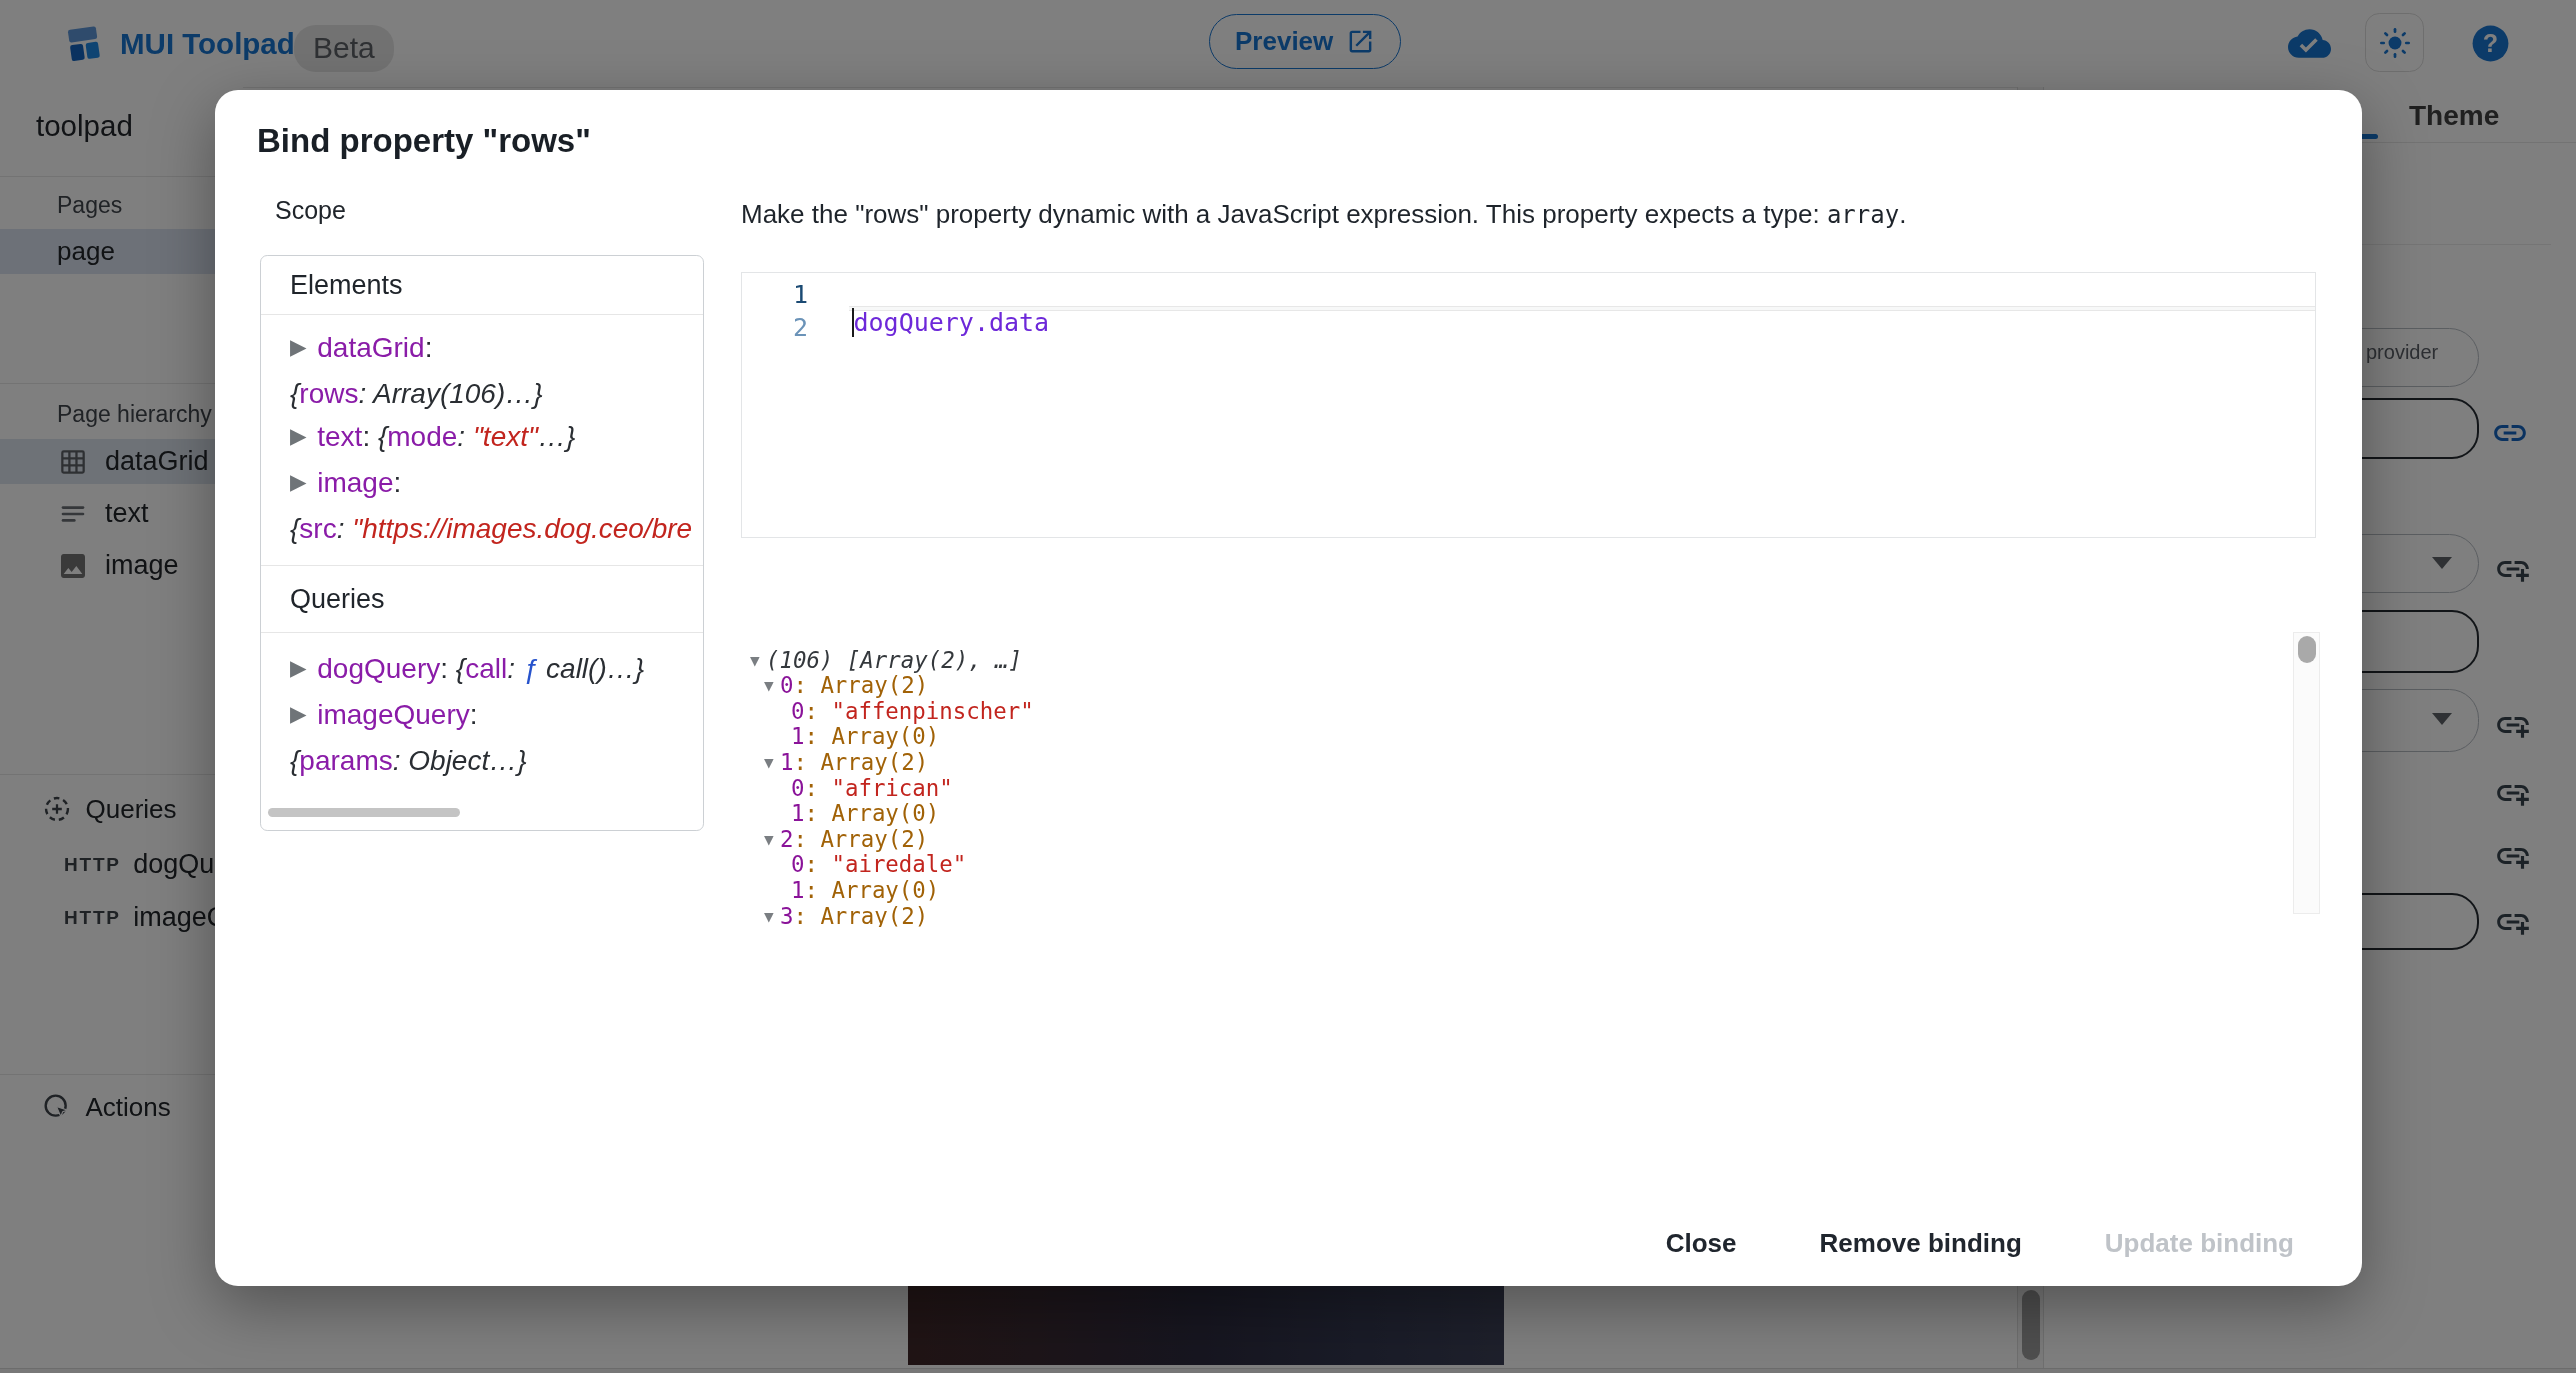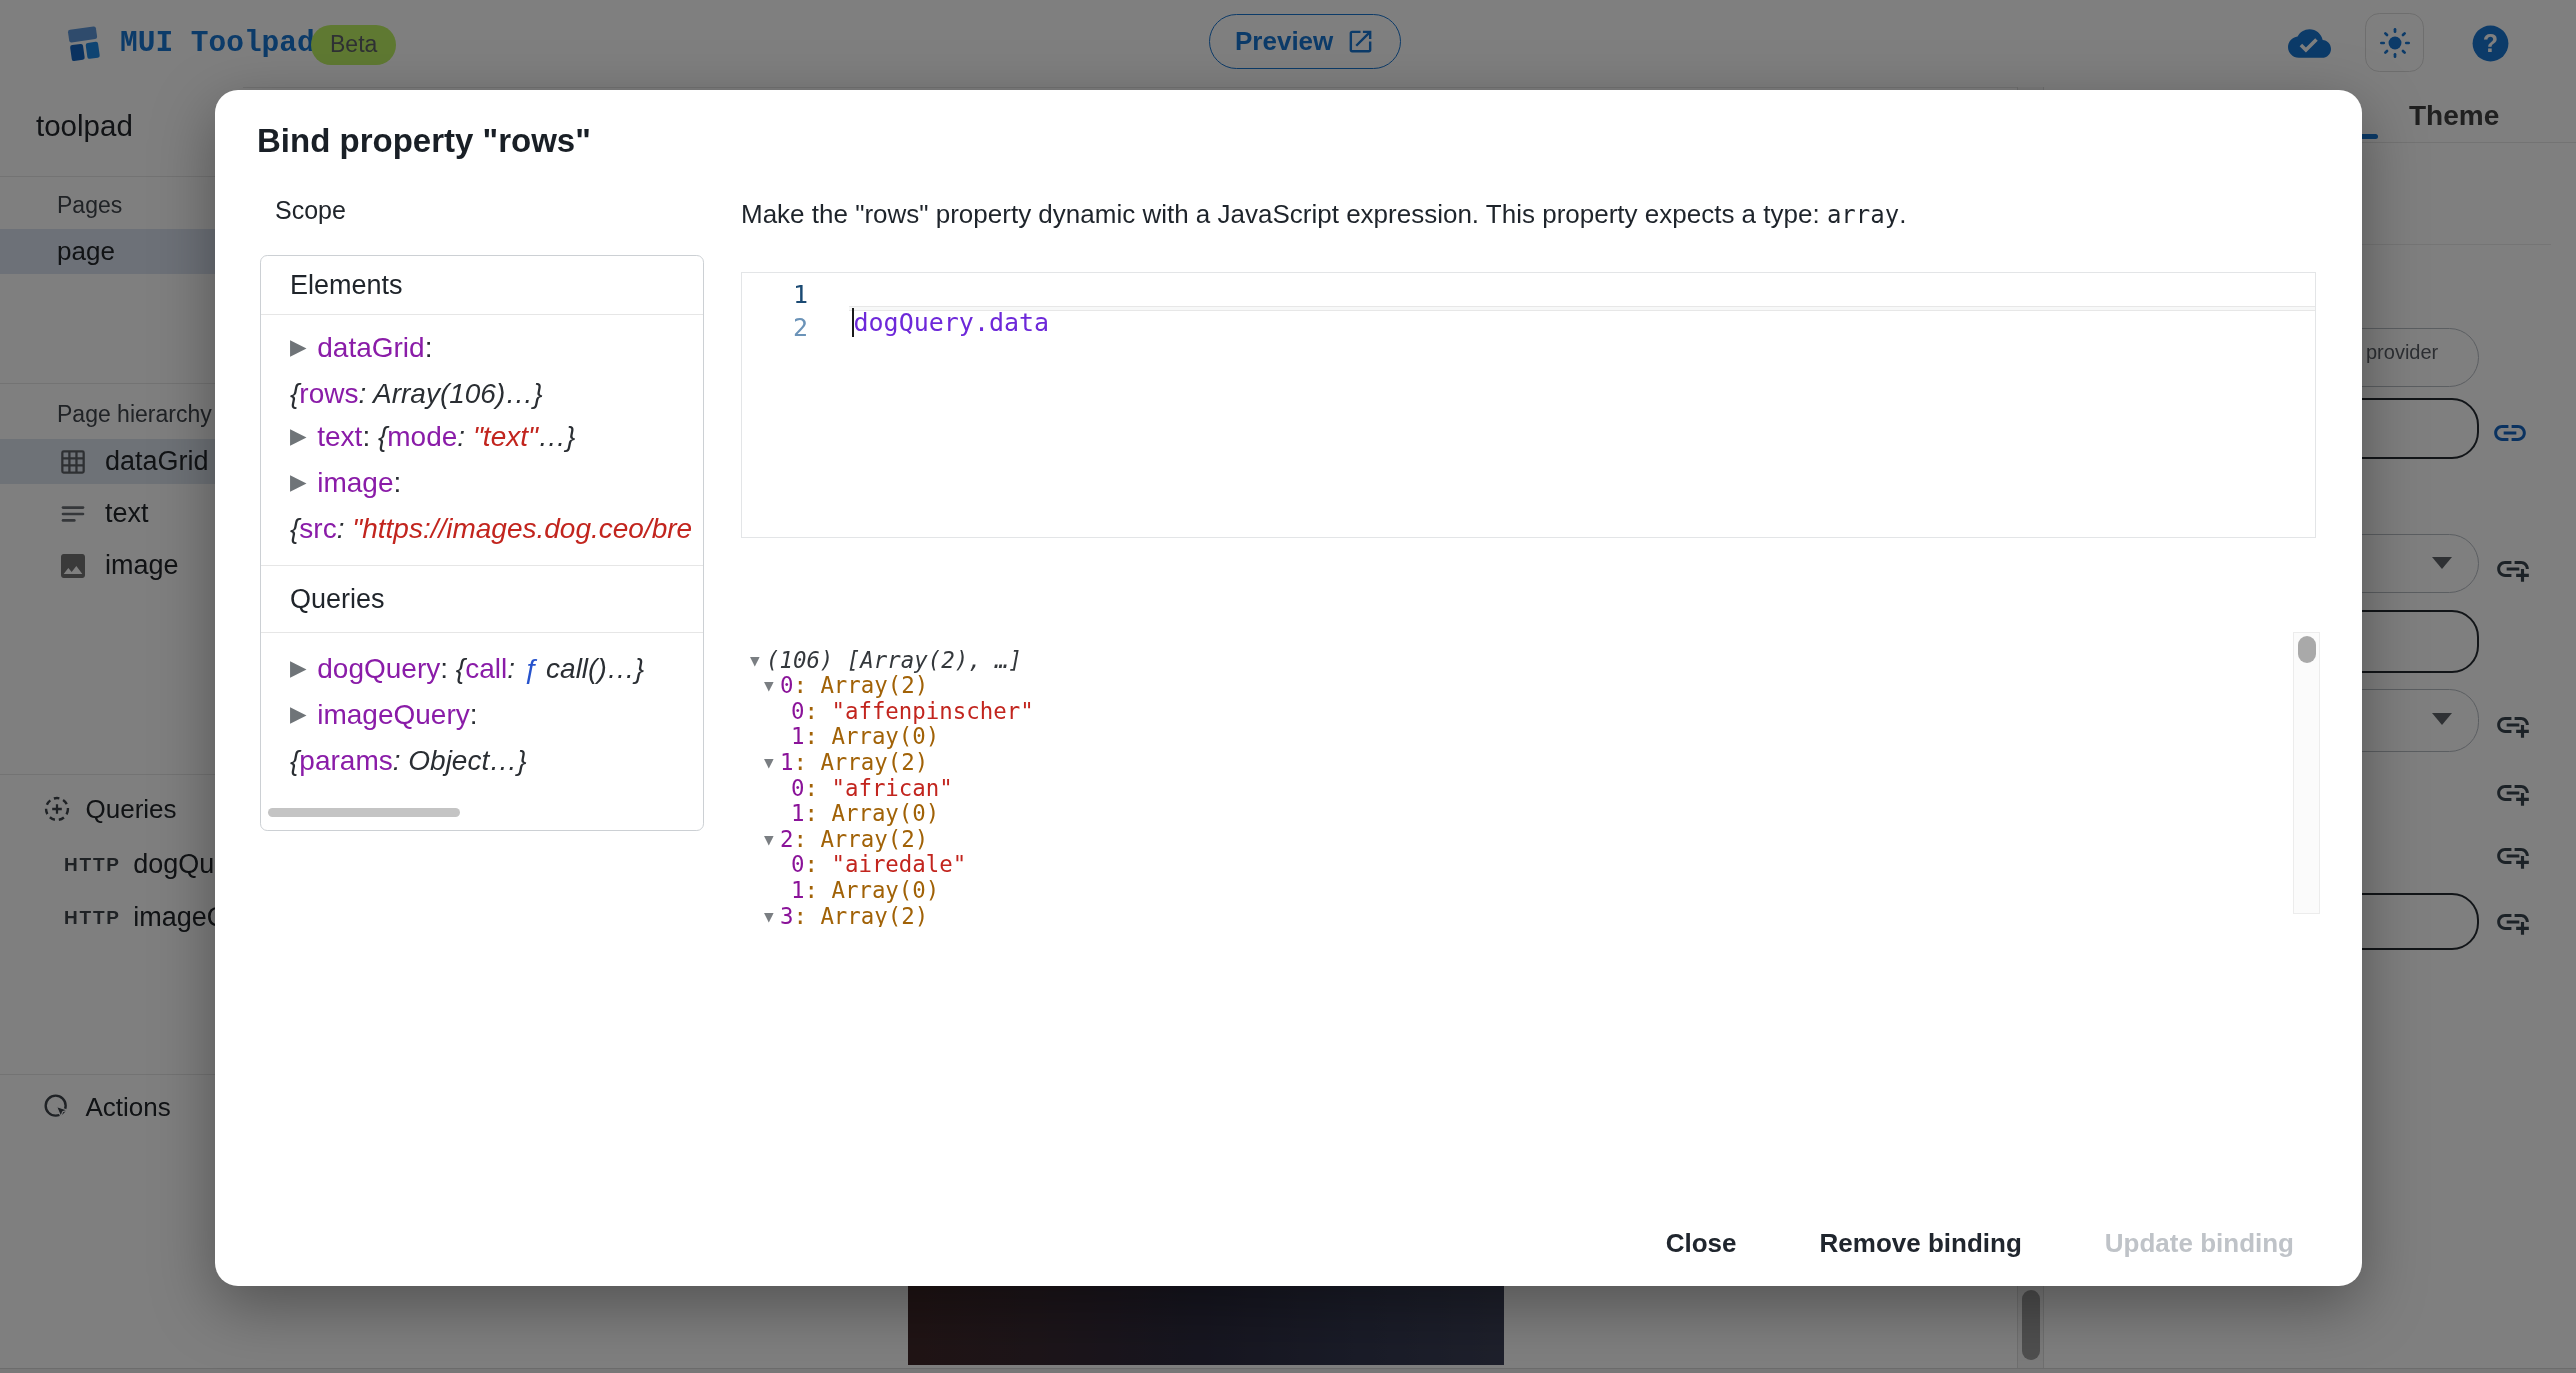--- a/index.html
+++ b/index.html
@@ -2,22 +2,22 @@
 <html style="font-size:14.3px"><head>
 <meta charset="utf-8">
 <style>
   html,body{margin:0;padding:0;background:#222;}
   #app{position:relative;width:2576px;height:1374px;background:#fff;overflow:hidden;
        font-family:"Liberation Sans",sans-serif;-webkit-font-smoothing:antialiased;}
   .abs{position:absolute;}
   
   #topbar{left:0;top:0;width:2576px;height:87px;background:#fff;border-bottom:0.9px solid #e6e6e6;}
   .logo{left:63px;top:21.5px;width:41px;height:45px;}
-  .app-title{left:120px;top:0;height:87px;line-height:87px;font-size:29.5px;font-weight:700;color:#1976d2;font-family:Liberation Mono, monospace;}
-  .beta{left:311px;top:25px;padding:6.3px 19px;border-radius:21.5px;background:#bef264;color:#5f6368;font-size:23px;}
+  .app-title{left:120px;top:0;height:87px;line-height:87px;font-size:29.5px;font-weight:700;color:#1976d2;}
+  .beta{left:294px;top:25px;padding:6.3px 19px;border-radius:21.5px;background:#e5e5e5;color:#5f6368;font-size:30px;}
   .preview-btn{left:1209px;top:14.3px;height:55px;border:1.8px solid #1976d2;border-radius:28px;
     display:flex;align-items:center;gap:12.5px;padding:0 25px;color:#1976d2;font-size:26px;font-weight:600;box-sizing:border-box;}
   .tb-icon{width:43px;height:43px;color:#1976d2;}
   .tb-icon svg{width:100%;height:100%;}
   .theme-btn{left:2365px;top:13.4px;width:59px;height:59px;border:1.8px solid #dcdcdc;border-radius:14.3px;
     display:flex;align-items:center;justify-content:center;box-sizing:border-box;}
   #sidebar{left:0;top:87px;width:243px;height:1281px;background:#fff;}
   .project{left:36px;top:21.5px;font-size:29.5px;color:#23272d;}
   .sb-div{left:0;width:243px;height:0.9px;background:#e7e7e7;}
   .sec-label{left:57px;font-size:23px;color:#41464d;}

